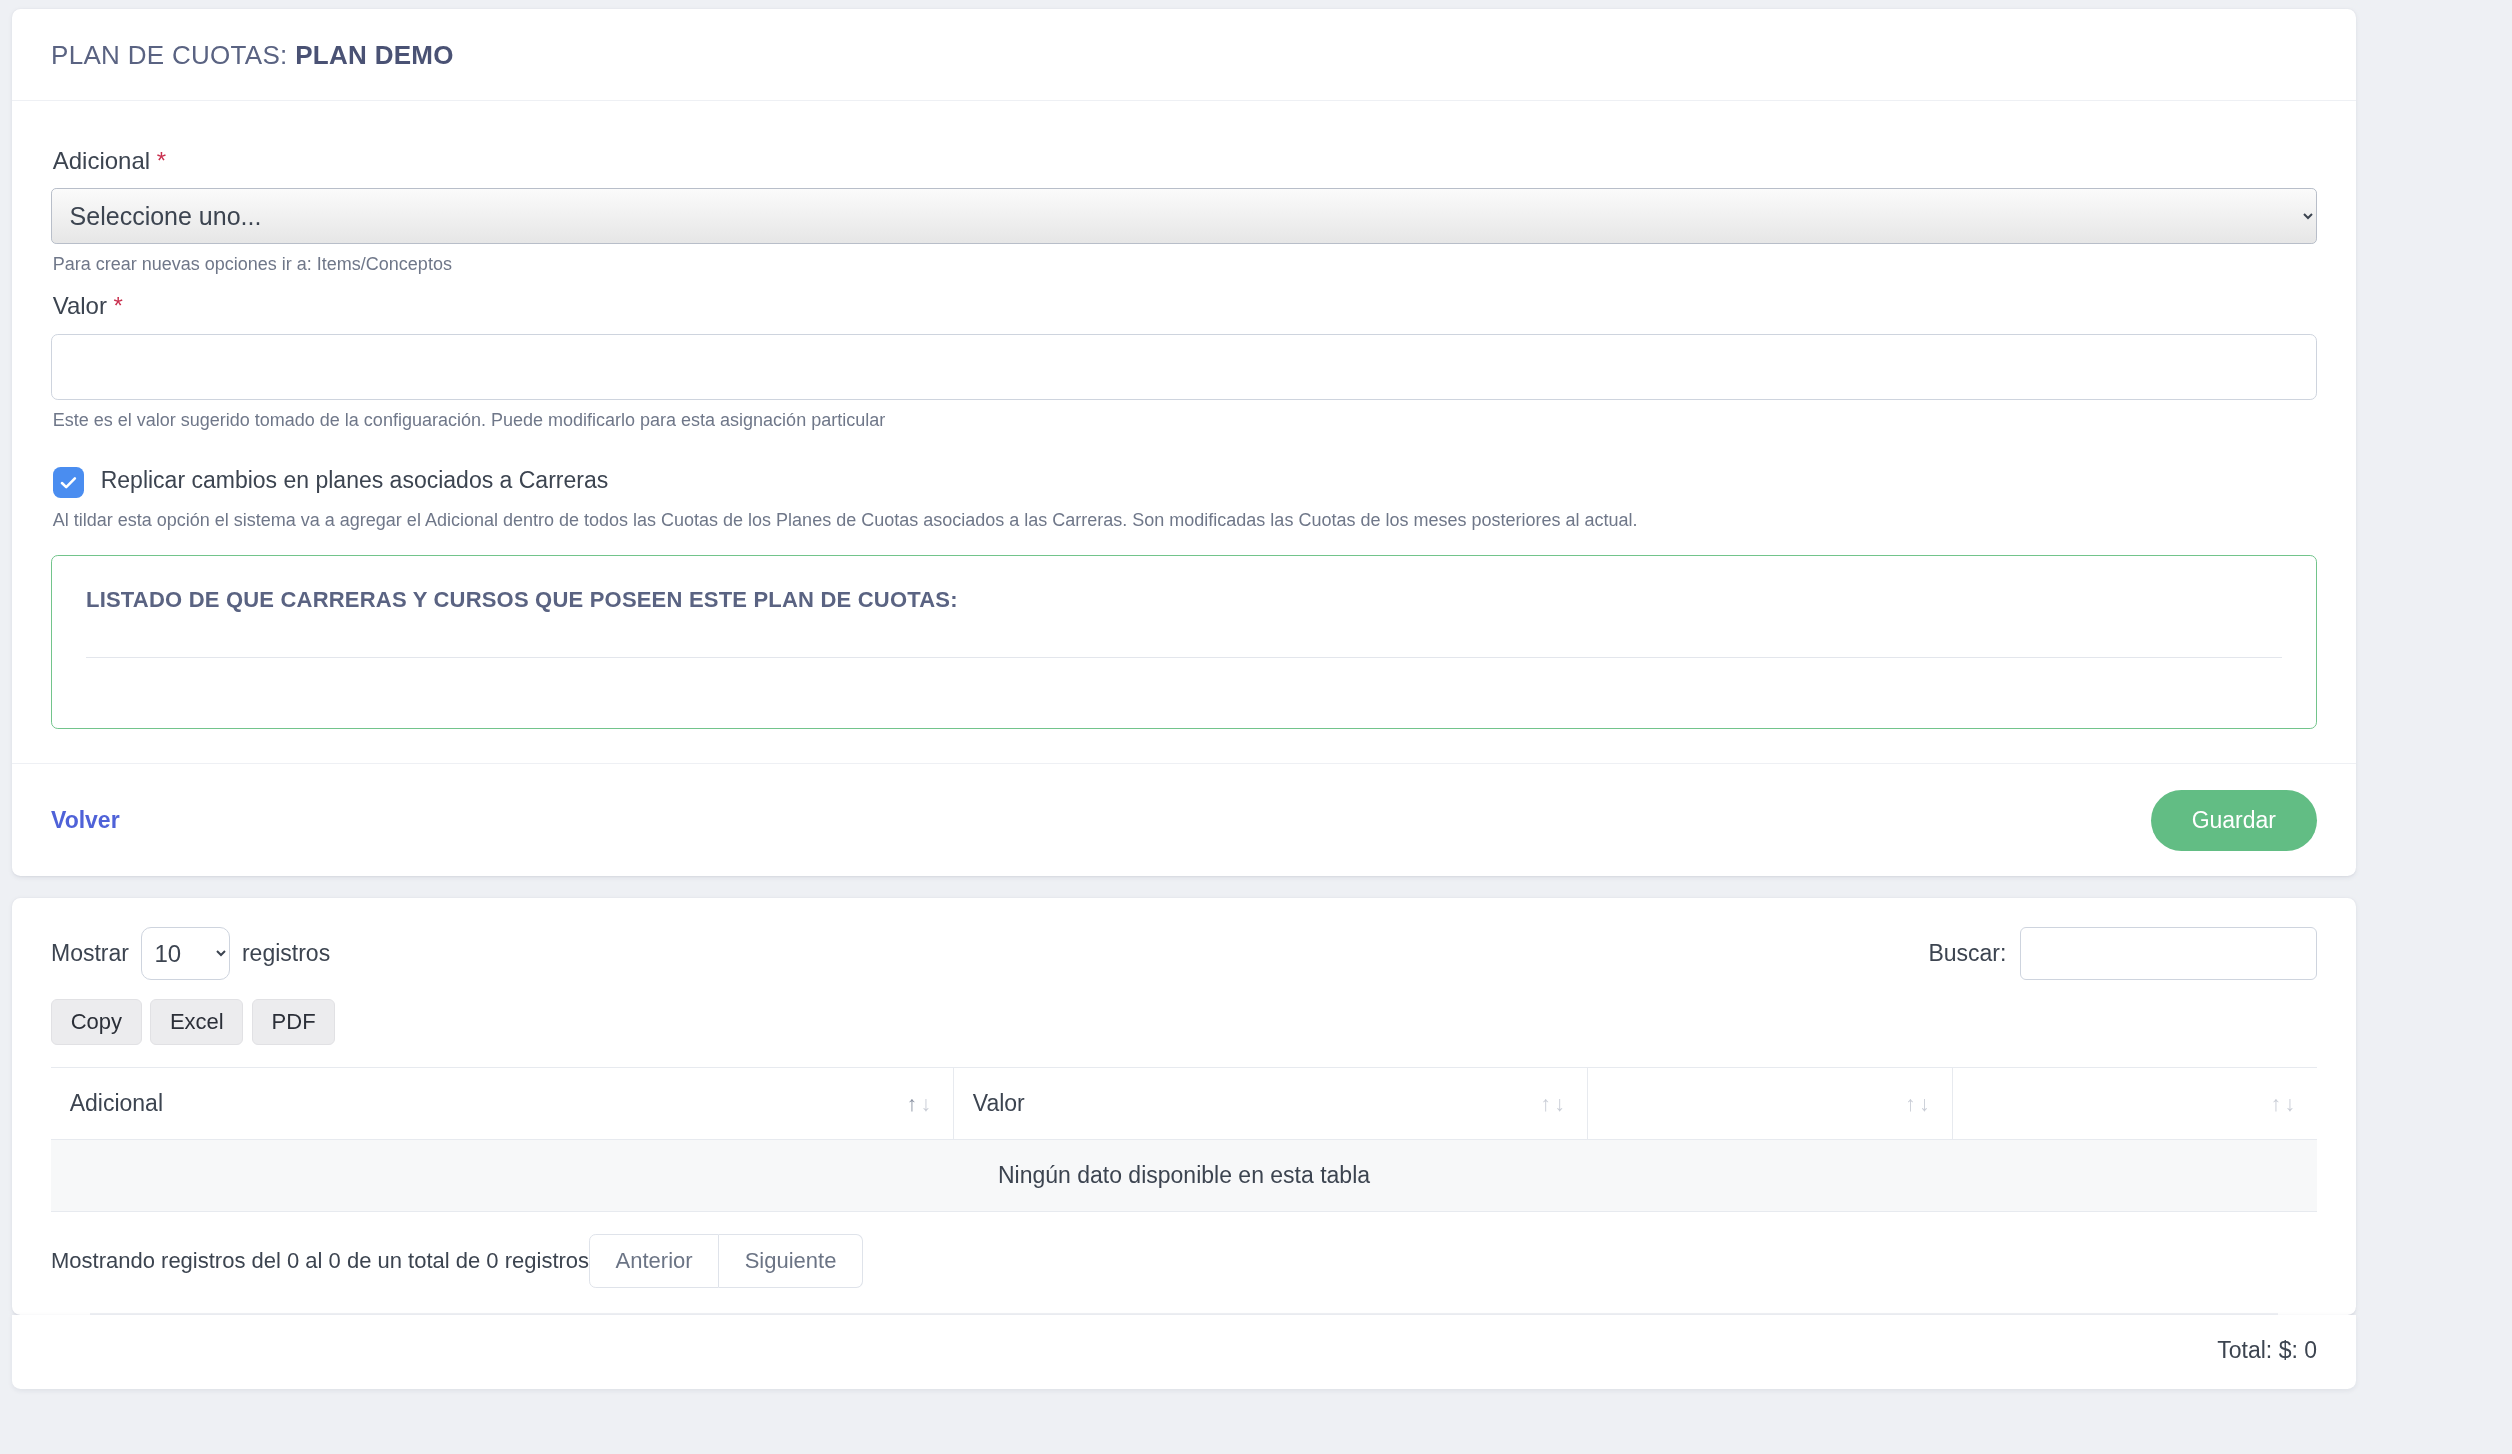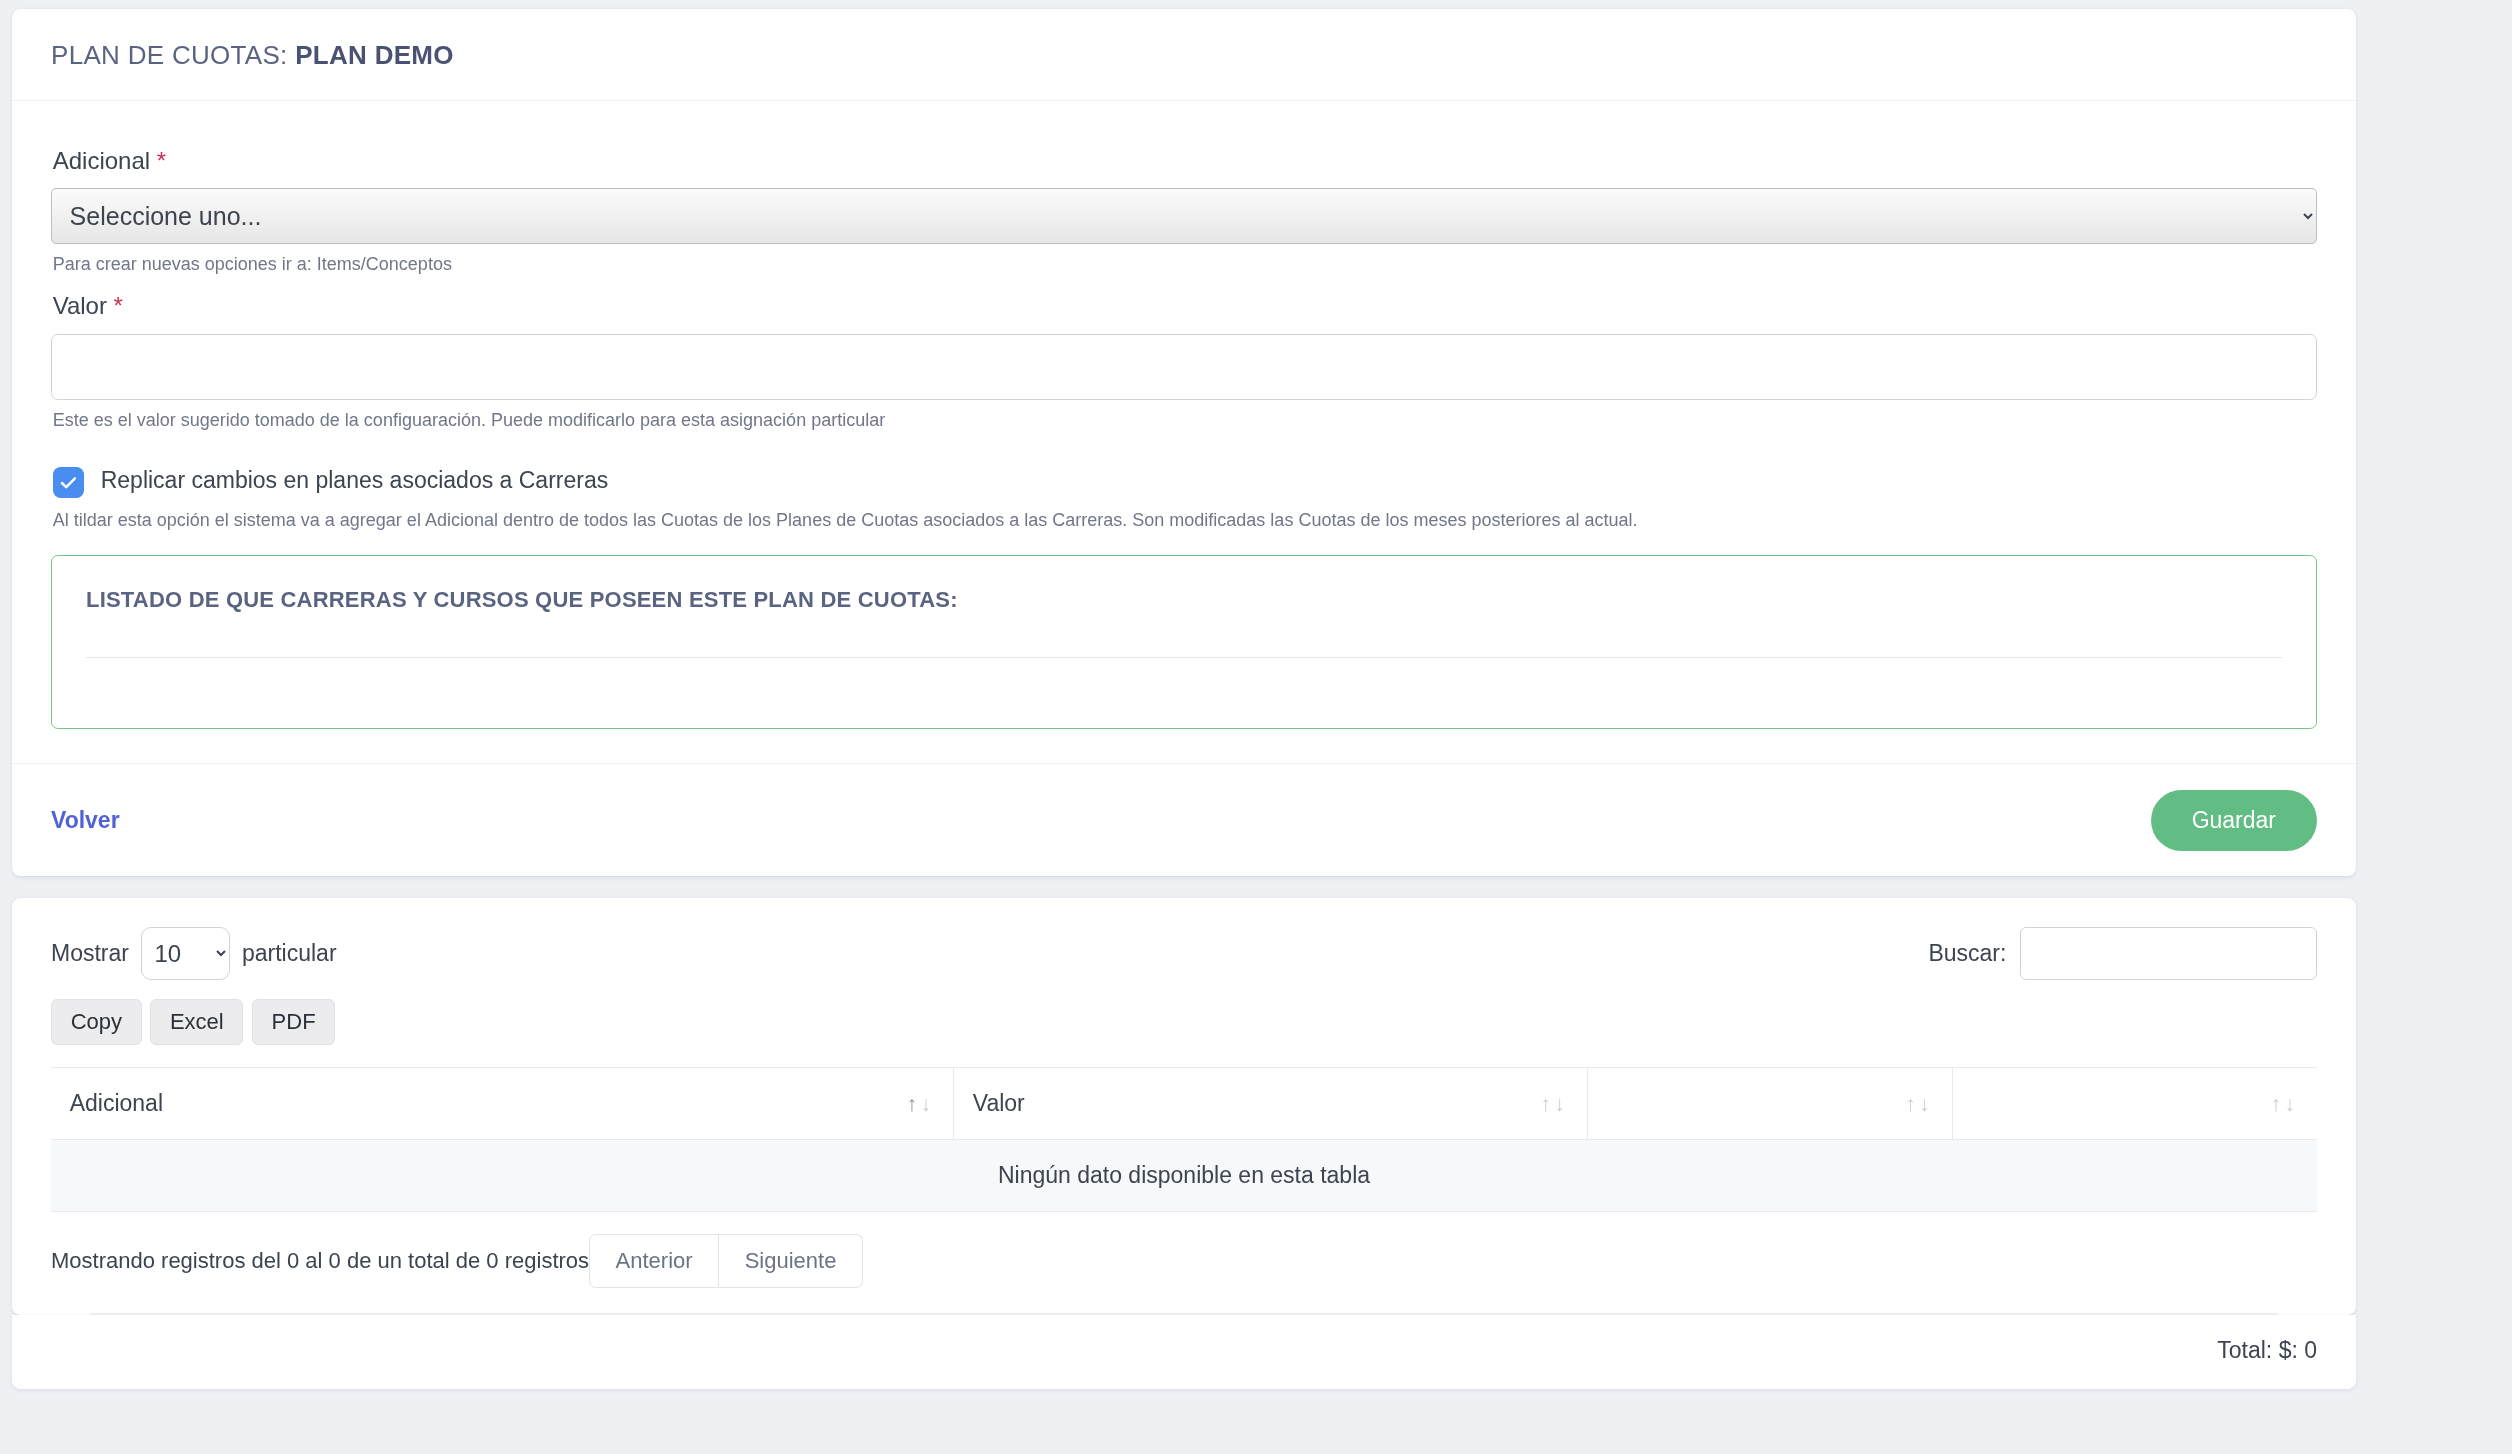--- a/index.html
+++ b/index.html
@@ -330,21 +330,21 @@
   </div>
 
   <div class="card card-table">
 
     <div class="dt-top">
       <div class="dt-length">
         <span>Mostrar</span>
         <select class="dt-pagelen">
           <option>10</option>
         </select>
-        <span>particular</span>
+        <span>registros</span>
       </div>
       <div class="dt-filter">
         <span>Buscar:</span>
         <input class="dt-search" type="text" value="" style="">
       </div>
     </div>
 
     <div class="dt-buttons">
       <button class="dt-btn">Copy</button>
       <button class="dt-btn">Excel</button>

